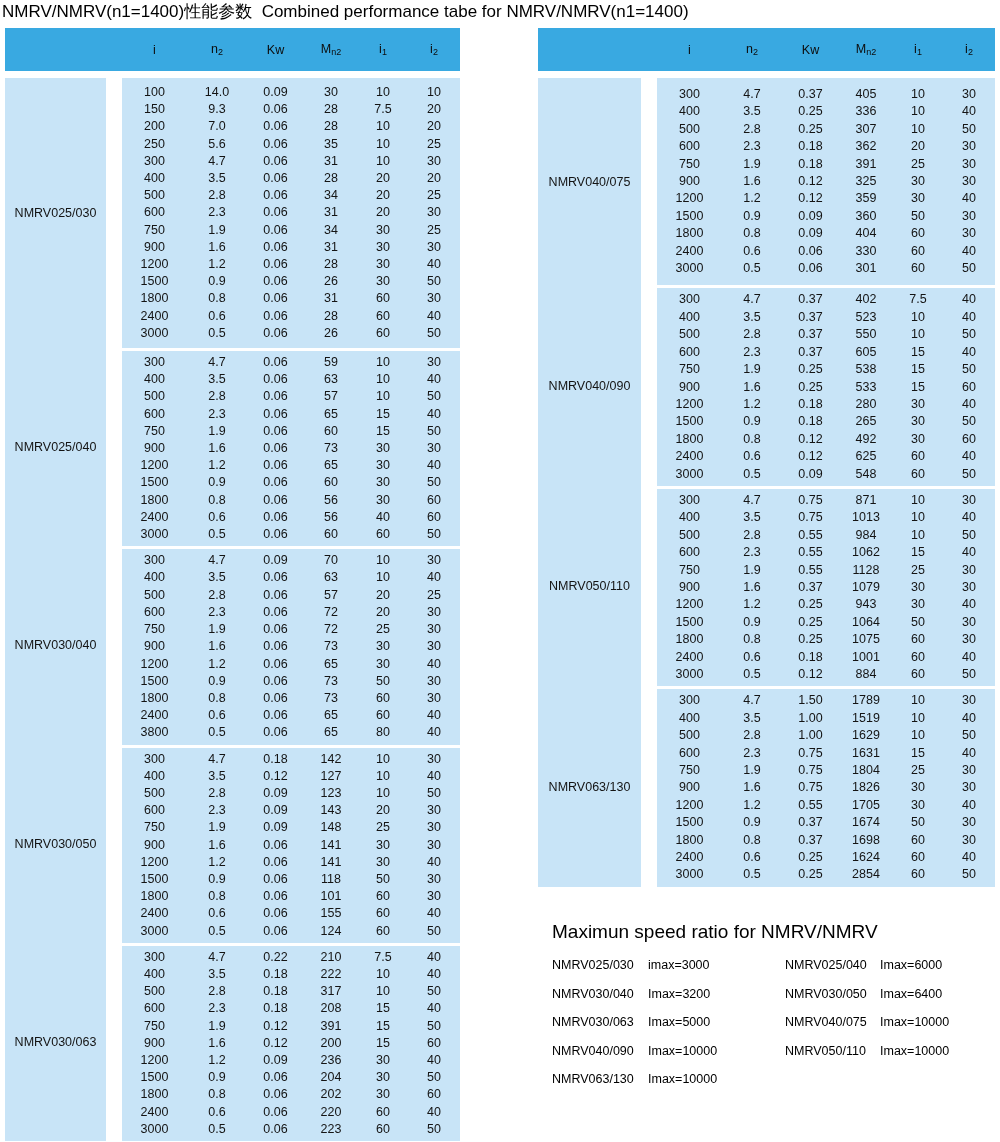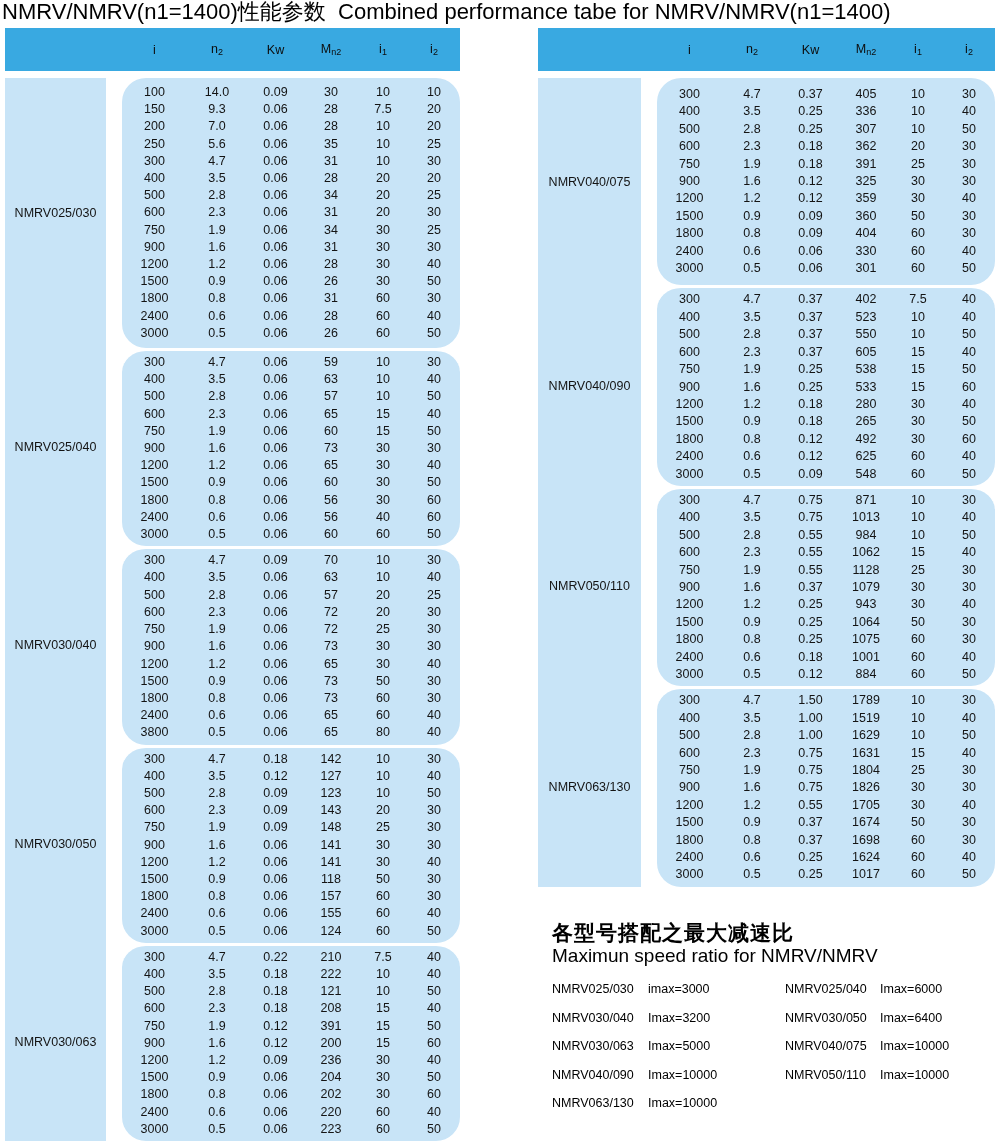--- a/index.html
+++ b/index.html
@@ -3,21 +3,21 @@
 <meta charset="utf-8">
 <style>
   html,body{margin:0;padding:0;}
   body{
     width:1000px;height:1142px;position:relative;overflow:hidden;
     background:#ffffff;color:#141414;
     font-family:"Liberation Sans", sans-serif;
   }
   .page-title{
     position:absolute;left:2px;top:0px;
-    font-size:22px;line-height:24px;white-space:pre;color:#000;
+    font-size:17px;line-height:24px;white-space:pre;color:#000;
   }
   .tbl{position:absolute;top:28px;}
   .tbl-left{left:5px;width:455px;}
   .tbl-right{left:538px;width:457px;}
   .thead{
     height:43px;background:var(--hdr,#39a9e1);
     display:grid;align-items:center;
   }
   .tbl-left  .thead{grid-template-columns:117px 65px 60px 57px 54px 50px 52px;}
   .tbl-right .thead{grid-template-columns:119px 65px 60px 57px 54px 50px 52px;}
@@ -28,21 +28,20 @@
   .grp .label{
     background:var(--body,#c8e4f7);
     display:flex;align-items:center;justify-content:center;
     font-size:12.5px;
   }
   .tbl-left  .grp .label{width:113px;}
   .tbl-right .grp .label{width:115px;}
   .grp .data{
     margin-left:16px;flex:1;background:var(--body,#c8e4f7);
     padding:3px 0;
-    border-radius:24px;
   }
   .grp + .grp .data{border-top:3px solid #ffffff;}
   .tbl-left  .grp:first-child .data{padding:6px 0;}
   .tbl-right .grp:first-child .data{padding:8px 0;}
   .row{display:grid;grid-template-columns:65px 60px 57px 54px 50px 52px;}
   .row span{text-align:center;font-size:12.5px;}
   .tbl-left  .row span{line-height:17.2px;}
   .tbl-right .row span{line-height:17.4px;}
   .maxratio{position:absolute;left:552px;top:921px;width:446px;}
   .mr-title-zh{font-size:21px;font-weight:bold;line-height:24px;letter-spacing:1px;color:#000;}
@@ -444,21 +443,21 @@
             <span>0.9</span>
             <span>0.06</span>
             <span>118</span>
             <span>50</span>
             <span>30</span>
           </div>
           <div class="row">
             <span>1800</span>
             <span>0.8</span>
             <span>0.06</span>
-            <span>157</span>
+            <span>101</span>
             <span>60</span>
             <span>30</span>
           </div>
           <div class="row">
             <span>2400</span>
             <span>0.6</span>
             <span>0.06</span>
             <span>155</span>
             <span>60</span>
             <span>40</span>
@@ -489,21 +488,21 @@
             <span>3.5</span>
             <span>0.18</span>
             <span>222</span>
             <span>10</span>
             <span>40</span>
           </div>
           <div class="row">
             <span>500</span>
             <span>2.8</span>
             <span>0.18</span>
-            <span>121</span>
+            <span>317</span>
             <span>10</span>
             <span>50</span>
           </div>
           <div class="row">
             <span>600</span>
             <span>2.3</span>
             <span>0.18</span>
             <span>208</span>
             <span>15</span>
             <span>40</span>
@@ -939,31 +938,30 @@
             <span>0.6</span>
             <span>0.25</span>
             <span>1624</span>
             <span>60</span>
             <span>40</span>
           </div>
           <div class="row">
             <span>3000</span>
             <span>0.5</span>
             <span>0.25</span>
-            <span>1017</span>
+            <span>2854</span>
             <span>60</span>
             <span>50</span>
           </div>
         </div>
       </div>
     </div>
 </section>
 
 <section class="maxratio">
-  <div class="mr-title-zh">各型号搭配之最大减速比</div>
   <div class="mr-title-en">Maximun speed ratio for NMRV/NMRV</div>
   <div class="mr-grid">
       <span>NMRV025/030</span>
       <span>imax=3000</span>
       <span>NMRV025/040</span>
       <span>Imax=6000</span>
       <span>NMRV030/040</span>
       <span>Imax=3200</span>
       <span>NMRV030/050</span>
       <span>Imax=6400</span>

